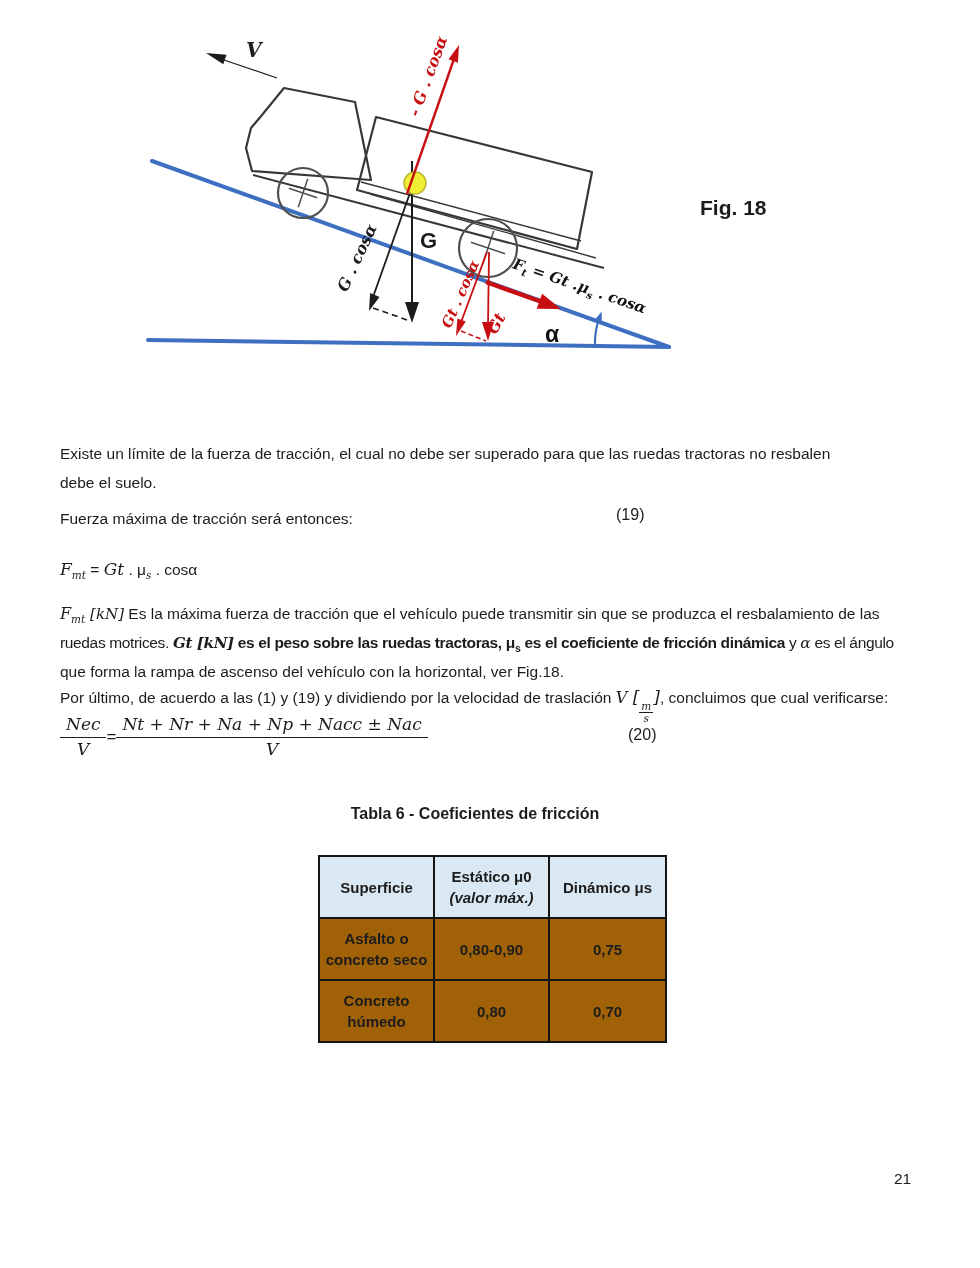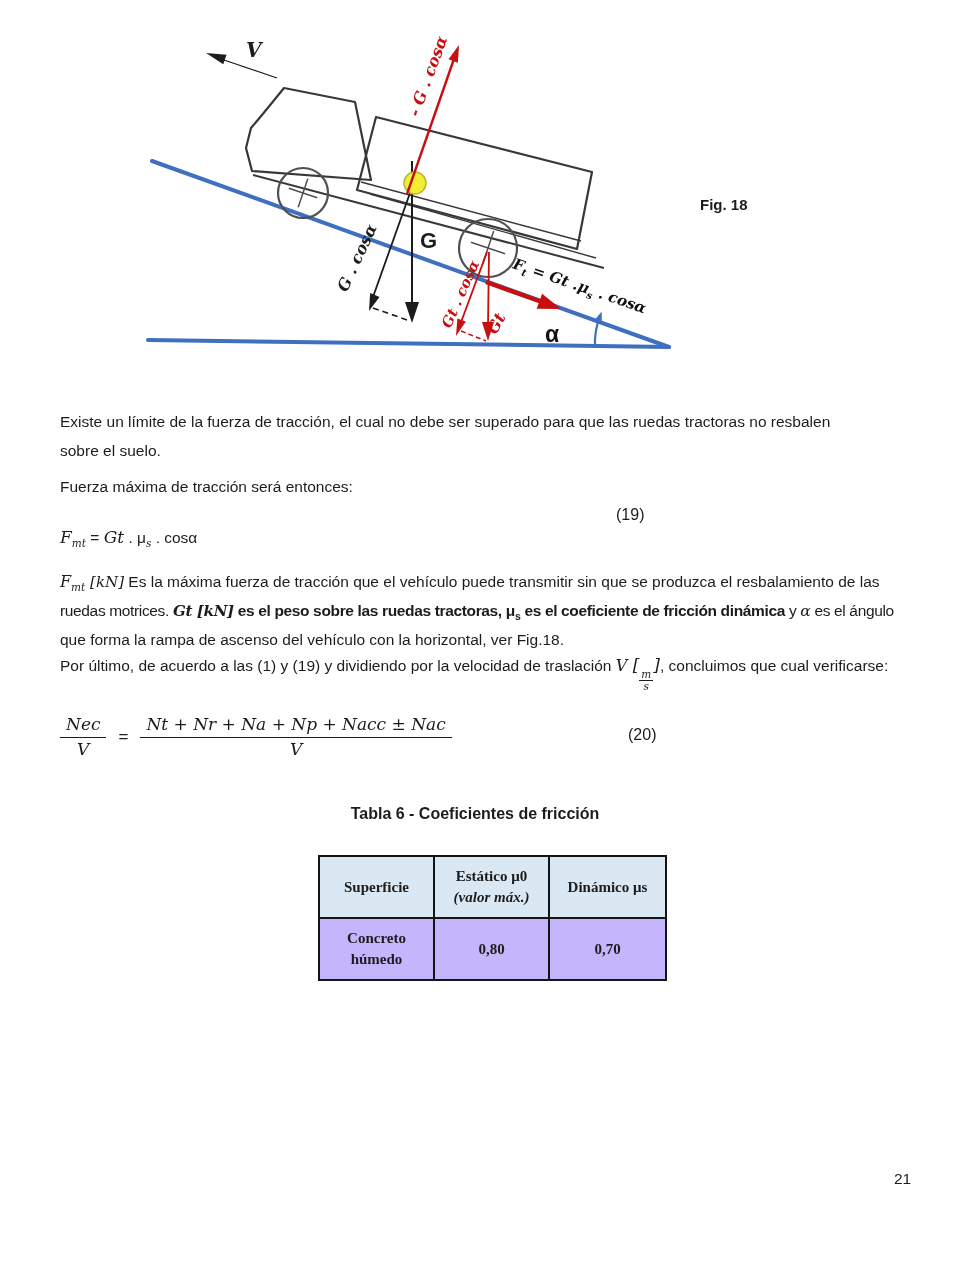--- a/index.html
+++ b/index.html
@@ -1,38 +1,38 @@
 <!DOCTYPE html>
 <html><head>
 <meta charset="utf-8">
 <style>
   html,body{margin:0;padding:0;}
   body{
     width:980px;height:1268px;position:relative;background:#ffffff;
     font-family:"Liberation Sans",sans-serif;color:#1c1c1c;overflow:hidden;
   }
   .abs{position:absolute;}
-  .line{white-space:nowrap;font-size:15.5px;line-height:20px;}
+  .line{white-space:nowrap;font-size:15.5px;line-height:20px;margin-top:32px;}
   .mathit{font-family:"DejaVu Serif",serif;font-style:italic;}
   .b{font-weight:bold;}
   .sub{font-size:10.5px;vertical-align:-3.5px;}
   .tight{letter-spacing:-0.35px;}
   .eqno{font-size:16px;}
-  .eq20{display:flex;align-items:center;gap:12px;font-size:17px;}
+  .eq20{display:flex;align-items:center;gap:0;font-size:17px;}
   .frac{display:inline-flex;flex-direction:column;align-items:center;
         font-family:"DejaVu Serif",serif;font-style:italic;font-size:17px;line-height:21px;}
   .frac .num{border-bottom:1.6px solid #1c1c1c;padding:0 6px 2px;}
   .frac .den{padding-top:1px;}
   .sfrac{display:inline-flex;flex-direction:column;align-items:center;
          font-family:"DejaVu Serif",serif;font-style:italic;font-size:10.5px;
          line-height:11px;vertical-align:-7px;}
   .sfrac .num{border-bottom:1px solid #1c1c1c;padding:0 2px;}
   .tbl-title{font-weight:bold;font-size:16px;text-align:center;}
   table.fric{border-collapse:collapse;table-layout:fixed;width:347px;
-             border:2.5px solid #141414;background:#c4b5fd;font-family:Liberation Serif, serif;}
+             border:2.5px solid #141414;background:#a16207;}
   table.fric td{border:2px solid #141414;text-align:center;vertical-align:middle;
                 font-weight:bold;font-size:15px;line-height:21px;padding:0;}
   table.fric tr.hdr td{background:#d9e8f3;height:60px;}
   table.fric tr.bdy td{height:60px;}
   .ital{font-style:italic;}
   .pageno{font-size:15.5px;}
   svg text{font-family:"Liberation Sans",sans-serif;}
   svg .serifTxt{font-family:"DejaVu Serif",serif;}
 </style>
 </head>
@@ -105,24 +105,24 @@
     <line x1="346" y1="262" x2="402" y2="282" stroke="#c70f12" stroke-width="4.5"></line>
     <polygon points="421,289 396.7,288.7 402.1,273.7" fill="#c70f12"></polygon>
   </g>
   <text transform="translate(372,248) rotate(19)" class="serifTxt" font-style="italic" font-weight="bold" font-size="15" fill="#111111"><tspan>F</tspan><tspan dy="4" font-size="10">t</tspan><tspan dy="-4"> = Gt .μ</tspan><tspan dy="4" font-size="10">s</tspan><tspan dy="-4"> . cosα</tspan></text>
 
   <path d="M455 326 A 75 75 0 0 1 458 302" stroke="#3f6fc1" stroke-width="2.2" fill="none"></path>
   <polygon points="461.7,291.6 461.8,303.4 454.2,300.6" fill="#3f6fc1"></polygon>
   <text x="405" y="322" font-size="23" font-weight="bold" fill="#111111">α</text>
 </svg>
 
-<div class="abs b" style="left:700px;top:196px;font-size:15px;">Fig. 18</div>
+<div class="abs b" style="left:700px;top:196px;font-size:21px;">Fig. 18</div>
 
 <div class="abs line" style="left:60px;top:412px;">Existe un  límite de la fuerza de tracción, el cual no debe ser superado para que las ruedas tractoras no resbalen</div>
-<div class="abs line" style="left:60px;top:441px;">sobre el suelo.</div>
+<div class="abs line" style="left:60px;top:441px;">debe el suelo.</div>
 
 <div class="abs line" style="left:60px;top:477px;">Fuerza máxima de tracción será entonces:</div>
 
 <div class="abs eqno" style="left:616px;top:506px;">(19)</div>
 
 <div class="abs line" style="left:60px;top:527px;">
   <span class="mathit" style="font-size:17px;">F</span><span class="mathit sub">mt</span><span> = </span><span class="mathit" style="font-size:17px;">Gt</span><span> . μ</span><span class="sub mathit">s</span><span> . cosα</span>
 </div>
 
 <div class="abs line" style="left:60px;top:572px;text-align:right;">
@@ -165,20 +165,28 @@
       <tr class="hdr">
     <td>Superficie</td>
     <td>
       <div>Estático μ0</div>
       <div class="ital">(valor máx.)</div>
     </td>
     <td>Dinámico μs</td>
   </tr>
   <tr class="bdy">
     <td>
+      <div>Asfalto o</div>
+      <div>concreto seco</div>
+    </td>
+    <td>0,80-0,90</td>
+    <td>0,75</td>
+  </tr>
+  <tr class="bdy">
+    <td>
       <div>Concreto</div>
       <div>húmedo</div>
     </td>
     <td>0,80</td>
     <td>0,70</td>
   </tr>
 </tbody>
   </table>
 
 <div class="abs pageno" style="left:894px;top:1170px;">21</div>

